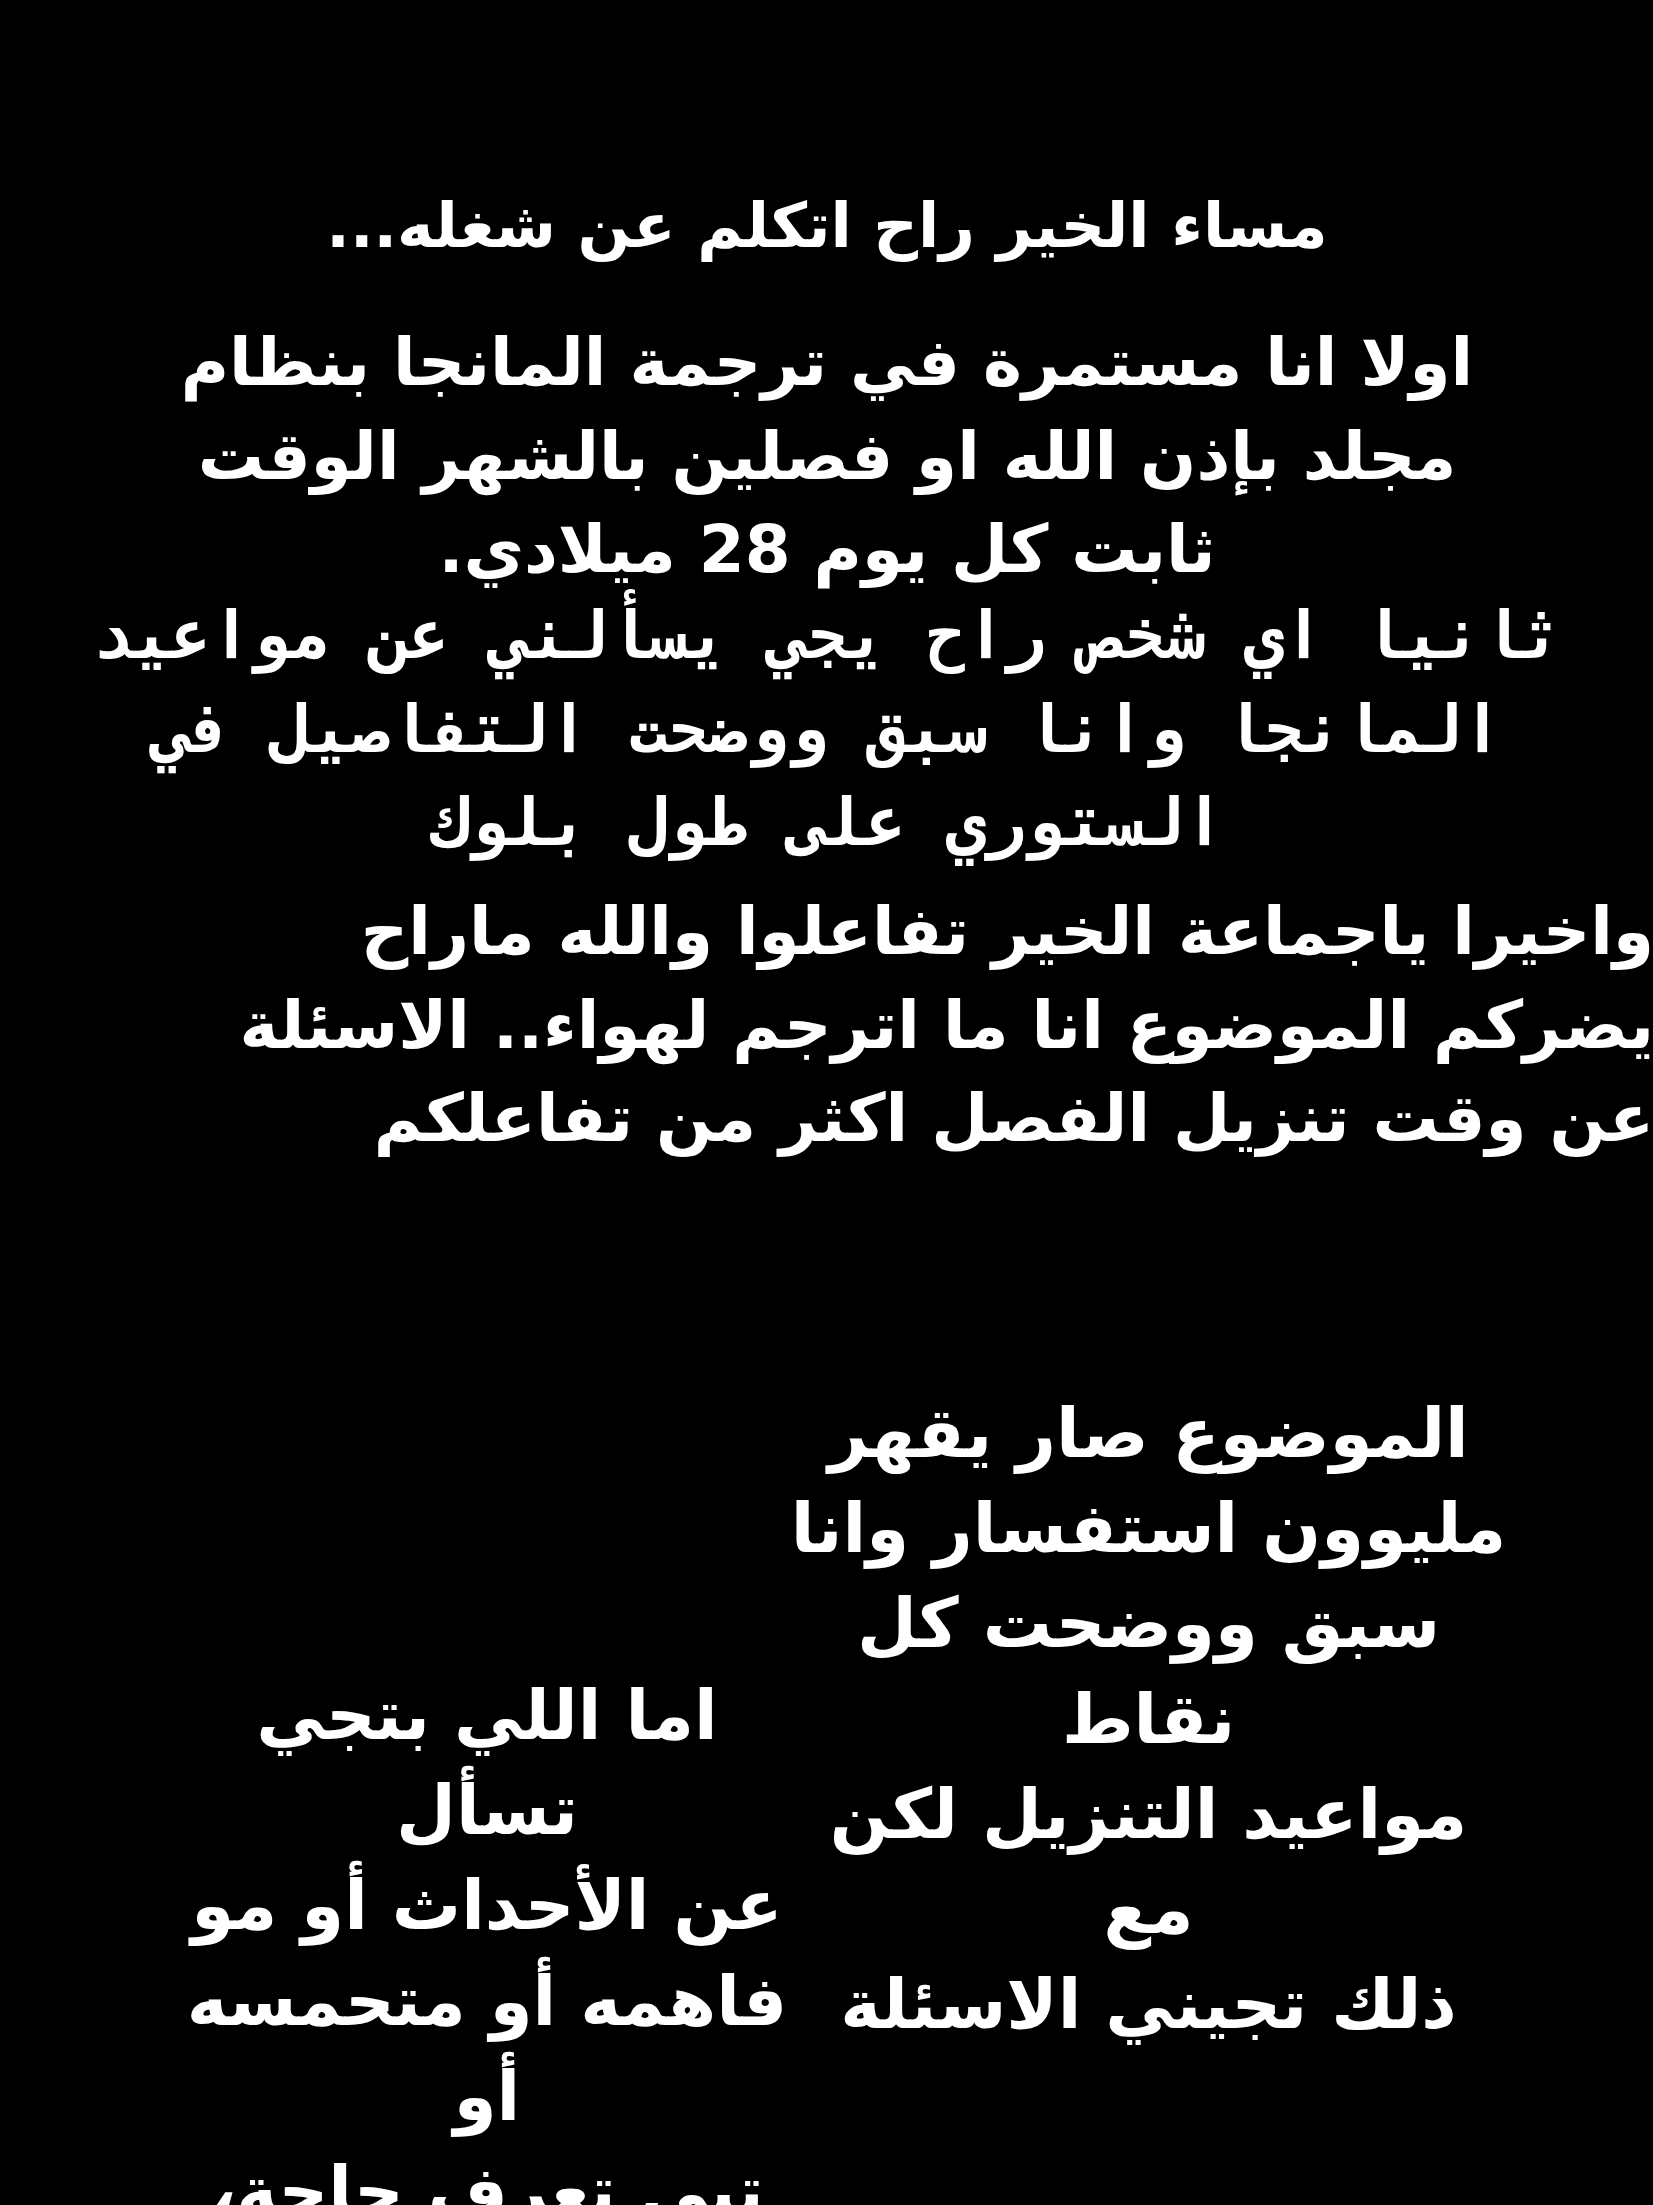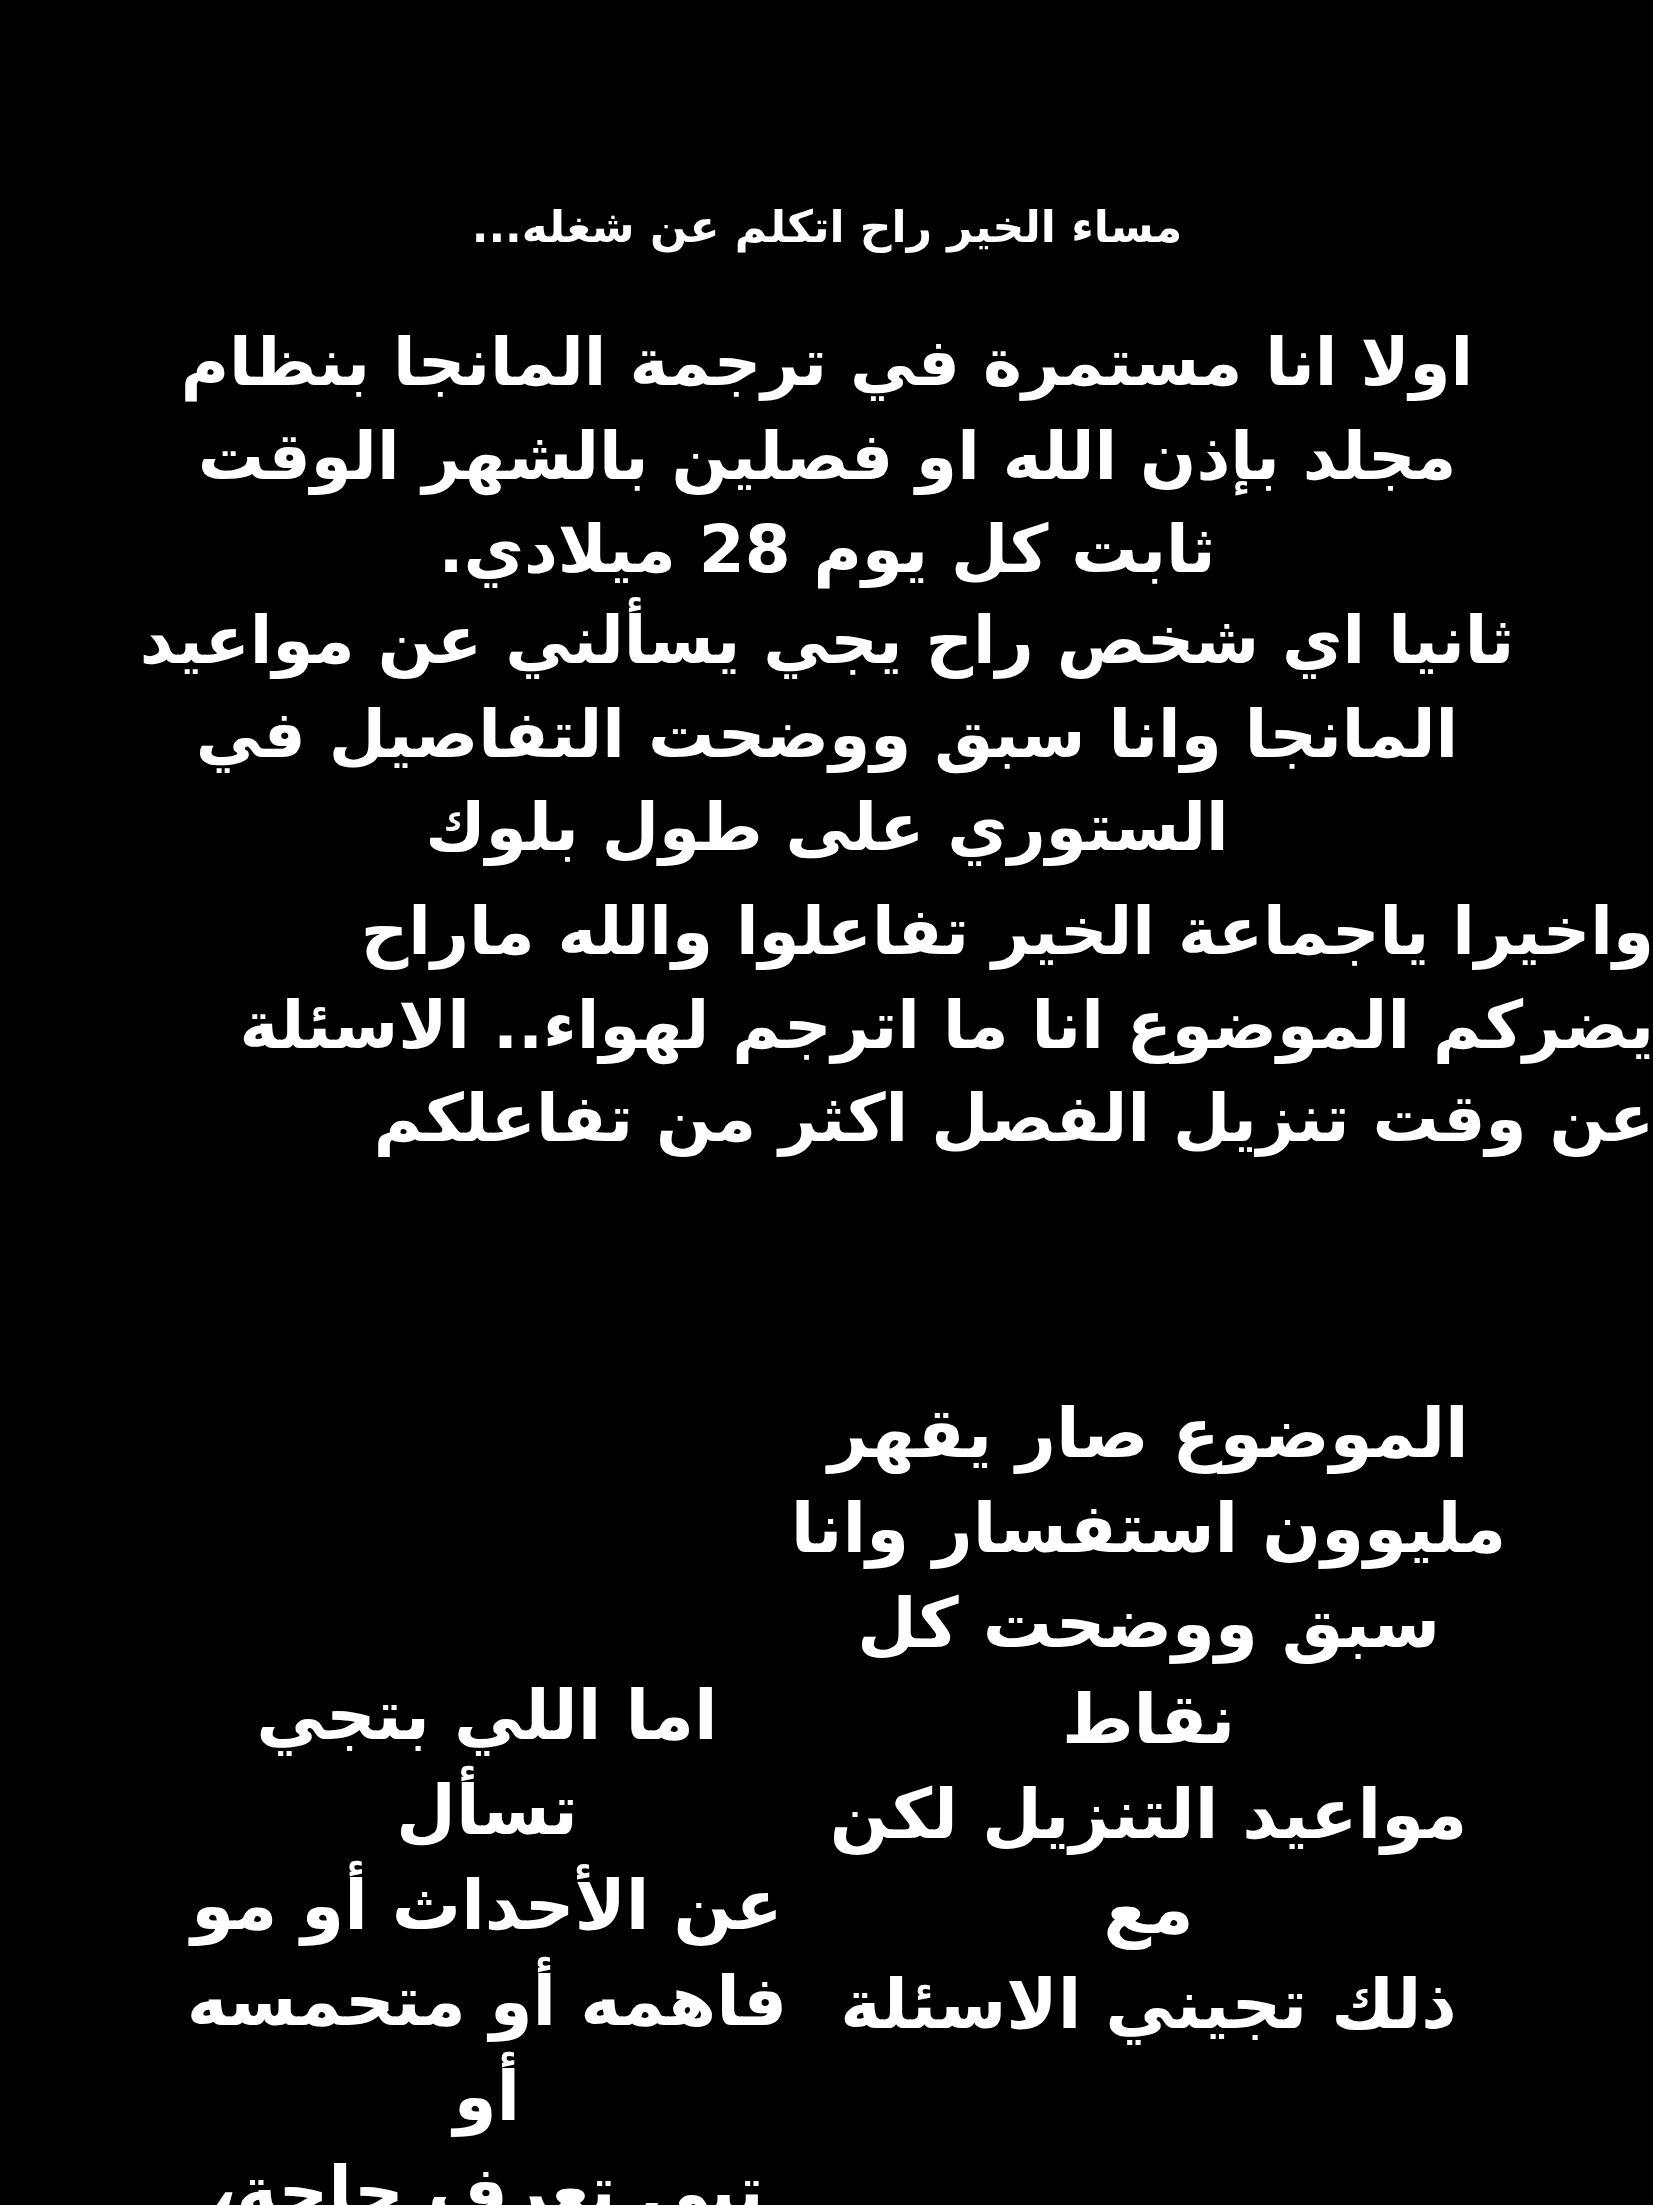--- a/index.html
+++ b/index.html
@@ -18,31 +18,31 @@
     position:absolute;
     color:#ffffff;
     font-weight:bold;
     text-align:center;
     direction:rtl;
     white-space:pre-line;
     margin:0;
     text-shadow:0 2.2px 5.5px rgba(0,0,0,0.85);
   }
   .heading{
-    left:0;right:0;top:198px;
-    font-size:44px;
+    left:0;right:0;top:186px;
+    font-size:62px;
     line-height:1.3;
   }
   .para{
     left:0;right:0;
     font-size:66px;
     line-height:1.42;
   }
   #p-schedule{top:316px;}
-  #p-asking{top:594px;}
+  #p-asking{top:594px;font-family:Liberation Mono, monospace;}
   #p-interaction{top:885px;text-align:right;}
   #p-effort{top:1155px;}
   .col{
     font-size:69px;
     line-height:1.38;
   }
   #col-right{
     left:782px;width:733px;top:1386px;
   }
   #col-left{

